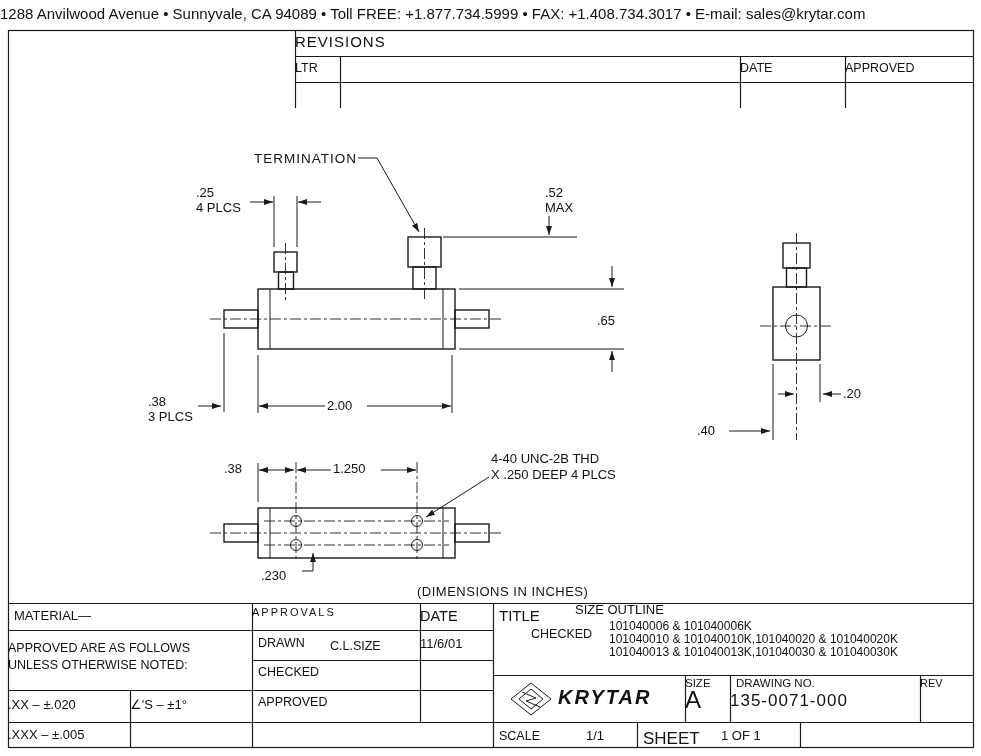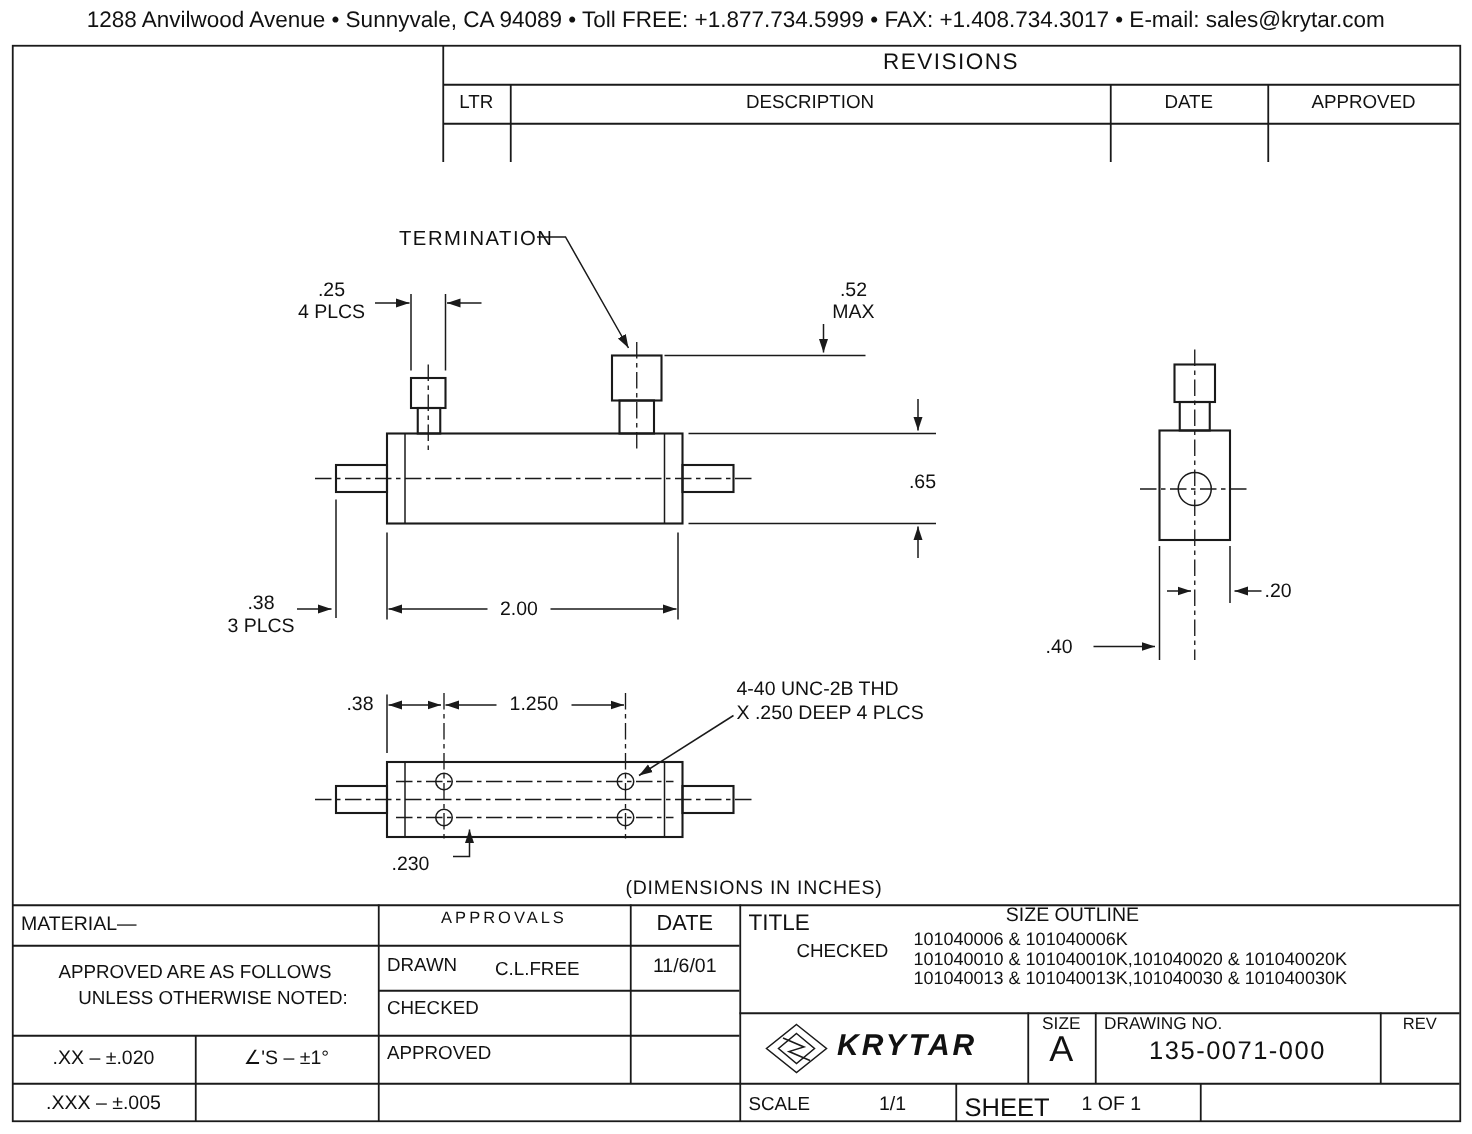--- a/index.html
+++ b/index.html
@@ -6,21 +6,21 @@
   html,body{margin:0;padding:0;background:#ffffff}
   .sheet{position:relative;width:981px;height:756px;background:#fff;
          font-family:"Liberation Sans",sans-serif;color:#111;overflow:hidden}
   .linework{position:absolute;left:0;top:0;width:981px;height:756px}
   .linework .out{fill:none;stroke:#1a1a1a;stroke-width:1.4}
   .linework .th{fill:none;stroke:#1a1a1a;stroke-width:1}
   .linework .dim{fill:none;stroke:#1a1a1a;stroke-width:1}
   .linework .cl{fill:none;stroke:#1a1a1a;stroke-width:.9;stroke-dasharray:11 3 3 3}
   .linework .tbl{fill:none;stroke:#1a1a1a;stroke-width:1.2}
   .t{position:absolute;white-space:nowrap;font-size:13px;line-height:1.15;color:#111}
-  .c{text-align:center}
+  .c{text-align:left}
   .bg{background:#fff;padding:0 2px}
 </style>
 </head>
 <body>
 
 <div class="sheet">
 
   <svg class="linework" viewBox="0 0 981 756" xmlns="http://www.w3.org/2000/svg">
     <defs>
       <marker id="ae" markerWidth="10" markerHeight="8" refX="9" refY="4" orient="auto" markerUnits="userSpaceOnUse">
@@ -160,52 +160,51 @@
       <g>
         <polyline class="dim" points="302,571 313,571 313,553" marker-end="url(#ae)"></polyline>
       </g>
     </g>
   </svg>
 
   <div class="t c" style="left:0;top:5px;width:981px;font-size:15px">1288 Anvilwood Avenue • Sunnyvale, CA 94089 • Toll FREE: +1.877.734.5999 • FAX: +1.408.734.3017 • E-mail: sales@krytar.com</div>
 
   <div class="t c" style="left:295px;top:33px;width:678px;font-size:15px;letter-spacing:1px">REVISIONS</div>
   <div class="t c" style="left:295px;top:61px;width:45px;font-size:12.5px">LTR</div>
-  <div class="t c" style="left:340px;top:61px;width:400px;font-size:12.5px">DESCRIPTION</div>
   <div class="t c" style="left:740px;top:61px;width:105px;font-size:12.5px">DATE</div>
   <div class="t c" style="left:845px;top:61px;width:128px;font-size:12.5px">APPROVED</div>
 
-  <div class="t" style="left:266px;top:151px;font-size:13.5px;letter-spacing:1px">TERMINATION</div>
+  <div class="t" style="left:254px;top:151px;font-size:13.5px;letter-spacing:1px">TERMINATION</div>
   <div class="t c" style="left:196px;top:186px;width:50px">.25</div>
   <div class="t c" style="left:196px;top:201px;width:50px">4 PLCS</div>
   <div class="t c" style="left:545px;top:186px;width:48px">.52</div>
   <div class="t c" style="left:545px;top:201px;width:48px">MAX</div>
   <div class="t c" style="left:597px;top:314px;width:36px">.65</div>
   <div class="t c" style="left:148px;top:395px;width:52px">.38</div>
   <div class="t c" style="left:148px;top:410px;width:52px">3 PLCS</div>
   <div class="t c bg" style="left:325px;top:399px;width:42px">2.00</div>
   <div class="t" style="left:843px;top:387px">.20</div>
   <div class="t" style="left:697px;top:424px">.40</div>
   <div class="t c" style="left:224px;top:462px;width:32px">.38</div>
   <div class="t c bg" style="left:331px;top:462px;width:50px">1.250</div>
   <div class="t" style="left:491px;top:452px">4-40 UNC-2B THD</div>
   <div class="t" style="left:491px;top:468px">X .250 DEEP 4 PLCS</div>
   <div class="t" style="left:261px;top:569px">.230</div>
   <div class="t" style="left:417px;top:585px;letter-spacing:.5px">(DIMENSIONS IN INCHES)</div>
 
   <div class="t" style="left:14px;top:609px">MATERIAL—</div>
   <div class="t c" style="left:8px;top:641px;width:244px;font-size:12.5px">APPROVED ARE AS FOLLOWS</div>
-  <div class="t c" style="left:20px;top:658px;width:244px;font-size:12.5px">UNLESS OTHERWISE NOTED:</div>
+  <div class="t c" style="left:8px;top:658px;width:244px;font-size:12.5px">UNLESS OTHERWISE NOTED:</div>
   <div class="t c" style="left:8px;top:698px;width:122px">.XX – ±.020</div>
   <div class="t c" style="left:130px;top:698px;width:122px">∠'S – ±1°</div>
   <div class="t c" style="left:8px;top:728px;width:122px">.XXX – ±.005</div>
   <div class="t c" style="left:252px;top:606px;width:168px;font-size:11px;letter-spacing:2px">APPROVALS</div>
   <div class="t c" style="left:420px;top:608px;width:73px;font-size:14.5px">DATE</div>
   <div class="t" style="left:258px;top:636px;font-size:12.5px">DRAWN</div>
-  <div class="t" style="left:330px;top:639px;font-size:12.5px">C.L.FREE</div>
+  <div class="t" style="left:330px;top:639px;font-size:12.5px">C.L.SIZE</div>
   <div class="t c" style="left:420px;top:637px;width:73px">11/6/01</div>
   <div class="t" style="left:258px;top:665px;font-size:12.5px">CHECKED</div>
   <div class="t" style="left:258px;top:695px;font-size:12.5px">APPROVED</div>
   <div class="t" style="left:499px;top:607px;font-size:15px">TITLE</div>
   <div class="t c" style="left:575px;top:603px;width:280px">SIZE OUTLINE</div>
   <div class="t" style="left:531px;top:627px;font-size:12.5px">CHECKED</div>
   <div class="t" style="left:609px;top:620px;font-size:12px">101040006 &amp; 101040006K</div>
   <div class="t" style="left:609px;top:633px;font-size:12px">101040010 &amp; 101040010K,101040020 &amp; 101040020K</div>
   <div class="t" style="left:609px;top:646px;font-size:12px">101040013 &amp; 101040013K,101040030 &amp; 101040030K</div>
   <div class="t" style="left:558px;top:686px;font-size:20px;font-weight:bold;font-style:italic;letter-spacing:2px">KRYTAR</div>

